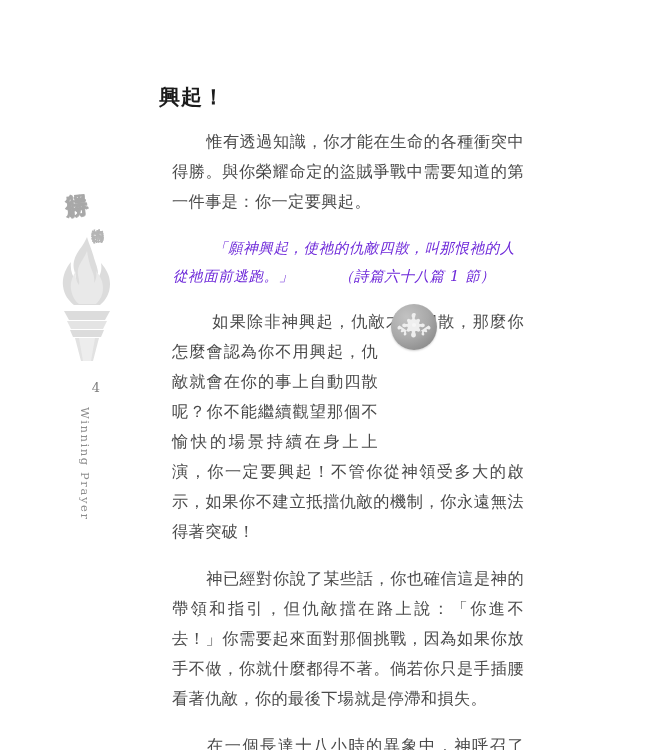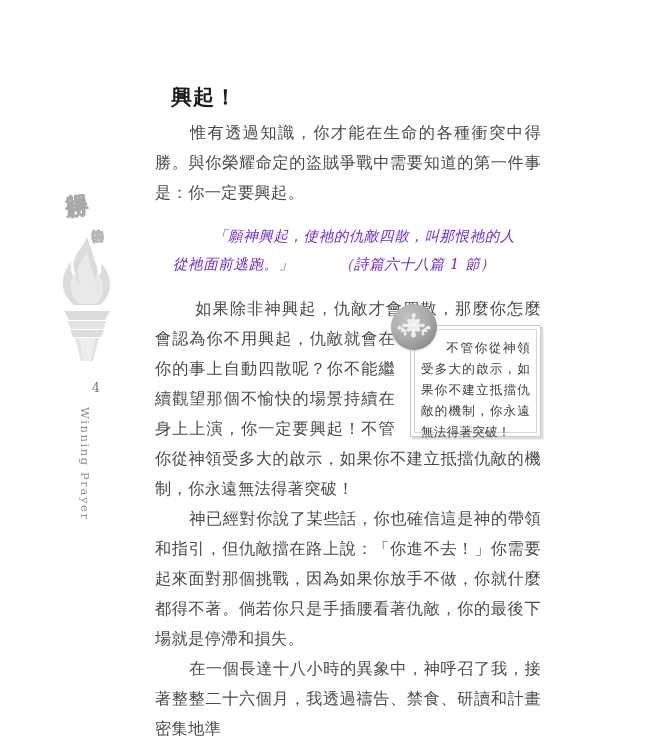--- a/index.html
+++ b/index.html
@@ -116,31 +116,31 @@
     width: 386px;
   }
 
   .chapter-heading {
     font-family: "DejaVu Sans", "Liberation Sans", sans-serif;
     font-weight: bold;
     font-size: 21px;
     line-height: 26px;
     color: #1b1b1b;
     letter-spacing: 1px;
-    margin: 0 0 8px 16px;
+    margin: 0 0 8px 4px;
   }
 
   .body-text {
     font-family: "DejaVu Serif", "Liberation Serif", serif;
     font-size: 16.2px;
     line-height: 30px;
     color: #4a4a4a;
     text-align: justify;
     text-justify: inter-character;
-    margin: 0;
+    margin: 17px;
     letter-spacing: 0.4px;
   }
   .body-text + .body-text { margin-top: 0; }
   .indent::before {
     content: "";
     display: inline-block;
     width: 34px;
   }
 
   
@@ -252,25 +252,20 @@
         <span class="big">得勝</span>
         <span class="small">的禱告</span>
       </div>
     </div>
 
     <div class="page-number">4</div>
 
     <div class="running-head">Winning Prayer</div>
   </div>
 
-  <div class="callout">
-    <div class="callout-inner">
-      <p class="callout-text">不管你從神領受多大的啟示，如果你不建立抵擋仇敵的機制，你永遠無法得著突破！</p>
-    </div>
-  </div>
 
   <div class="medallion">
     <svg viewBox="0 0 46 46" aria-hidden="true">
       <g fill="#f2f2f2" opacity="0.95">
         <path d="M23 9c-1.6 0-2.4 1.3-2.4 2.6 0 1.1.7 1.8.7 2.7 0 .8-.6 1.3-1.3 1.3-1 0-1.4-.9-2.3-.9-1 0-1.7.8-1.7 1.7 0 1.1.9 1.6.9 2.5 0 .8-.6 1.2-1.4 1.2-.9 0-1.5-.7-2.4-.7-1.1 0-1.9.8-1.9 1.9 0 1.2 1 1.9 2.1 1.9 1 0 1.6-.5 2.4-.5.6 0 1.1.4 1.1 1 0 .9-1 1.3-1 2.4 0 1 .8 1.7 1.8 1.7 1 0 1.5-.7 2.3-.7.6 0 1 .4 1 1 0 1-.8 1.6-.8 2.8 0 1.4.9 2.5 2.4 2.5s2.4-1.1 2.4-2.5c0-1.2-.8-1.8-.8-2.8 0-.6.4-1 1-1 .8 0 1.3.7 2.3.7 1 0 1.8-.7 1.8-1.7 0-1.1-1-1.5-1-2.4 0-.6.5-1 1.1-1 .8 0 1.4.5 2.4.5 1.1 0 2.1-.7 2.1-1.9 0-1.1-.8-1.9-1.9-1.9-.9 0-1.5.7-2.4.7-.8 0-1.4-.4-1.4-1.2 0-.9.9-1.4.9-2.5 0-.9-.7-1.7-1.7-1.7-.9 0-1.3.9-2.3.9-.7 0-1.3-.5-1.3-1.3 0-.9.7-1.6.7-2.7C25.4 10.3 24.6 9 23 9z"></path>
         <path d="M8.5 21.5c-1.2.5-2 1.4-2 2.4 0 .9.7 1.5 1.6 1.5.7 0 1.1-.4 1.6-.4.4 0 .7.3.7.7 0 .6-.6.9-.6 1.6 0 .6.5 1 1.1 1 .7 0 1-.6 1.6-.6.4 0 .7.3.7.8 0 .6-.5 1-.5 1.7 0 .8.6 1.3 1.3 1.3.9 0 1.4-.7 1.4-1.7 0-.9-.5-1.4-.5-2.1 0-.5.3-.8.8-.8.6 0 .9.5 1.5.5"></path>
         <path d="M37.5 21.5c1.2.5 2 1.4 2 2.4 0 .9-.7 1.5-1.6 1.5-.7 0-1.1-.4-1.6-.4-.4 0-.7.3-.7.7 0 .6.6.9.6 1.6 0 .6-.5 1-1.1 1-.7 0-1-.6-1.6-.6-.4 0-.7.3-.7.8 0 .6.5 1 .5 1.7 0 .8-.6 1.3-1.3 1.3-.9 0-1.4-.7-1.4-1.7 0-.9.5-1.4.5-2.1 0-.5-.3-.8-.8-.8-.6 0-.9.5-1.5.5"></path>
         <circle cx="23" cy="21" r="2.1" fill="#fafafa"></circle>
       </g>
     </svg>

